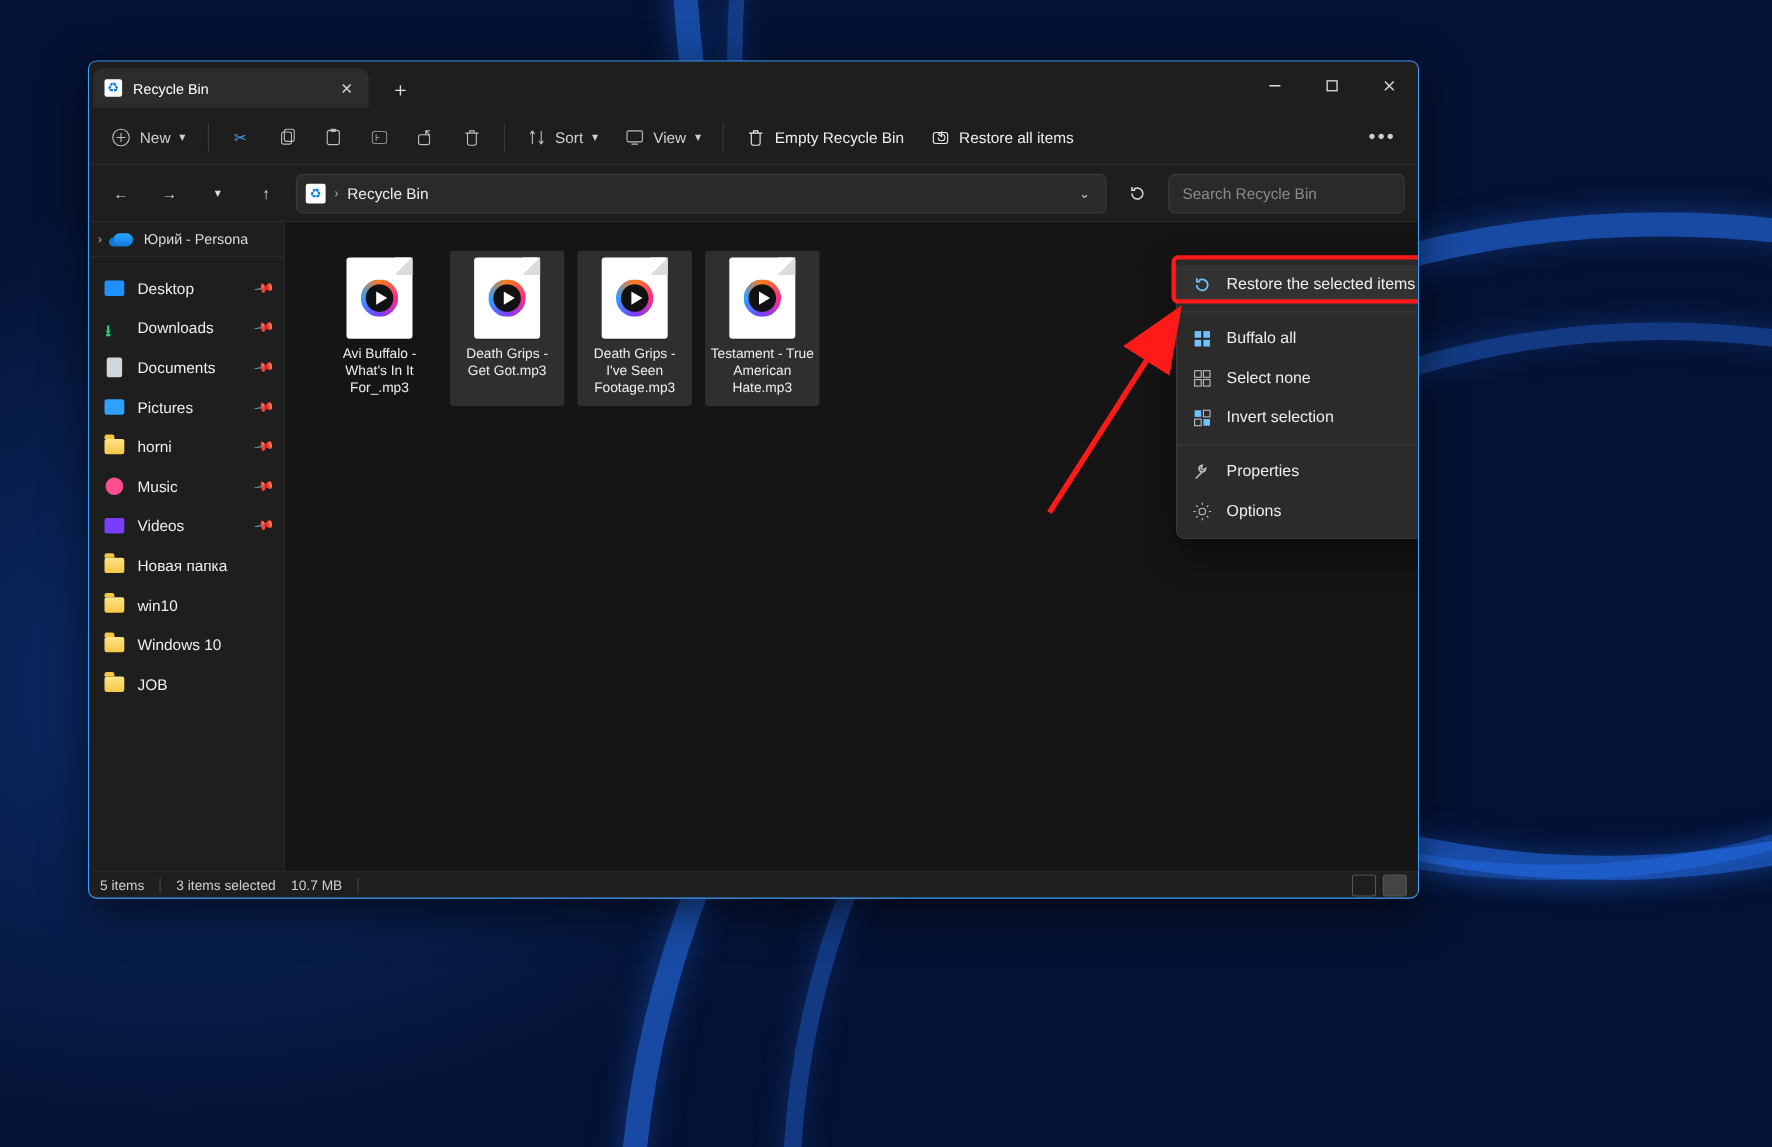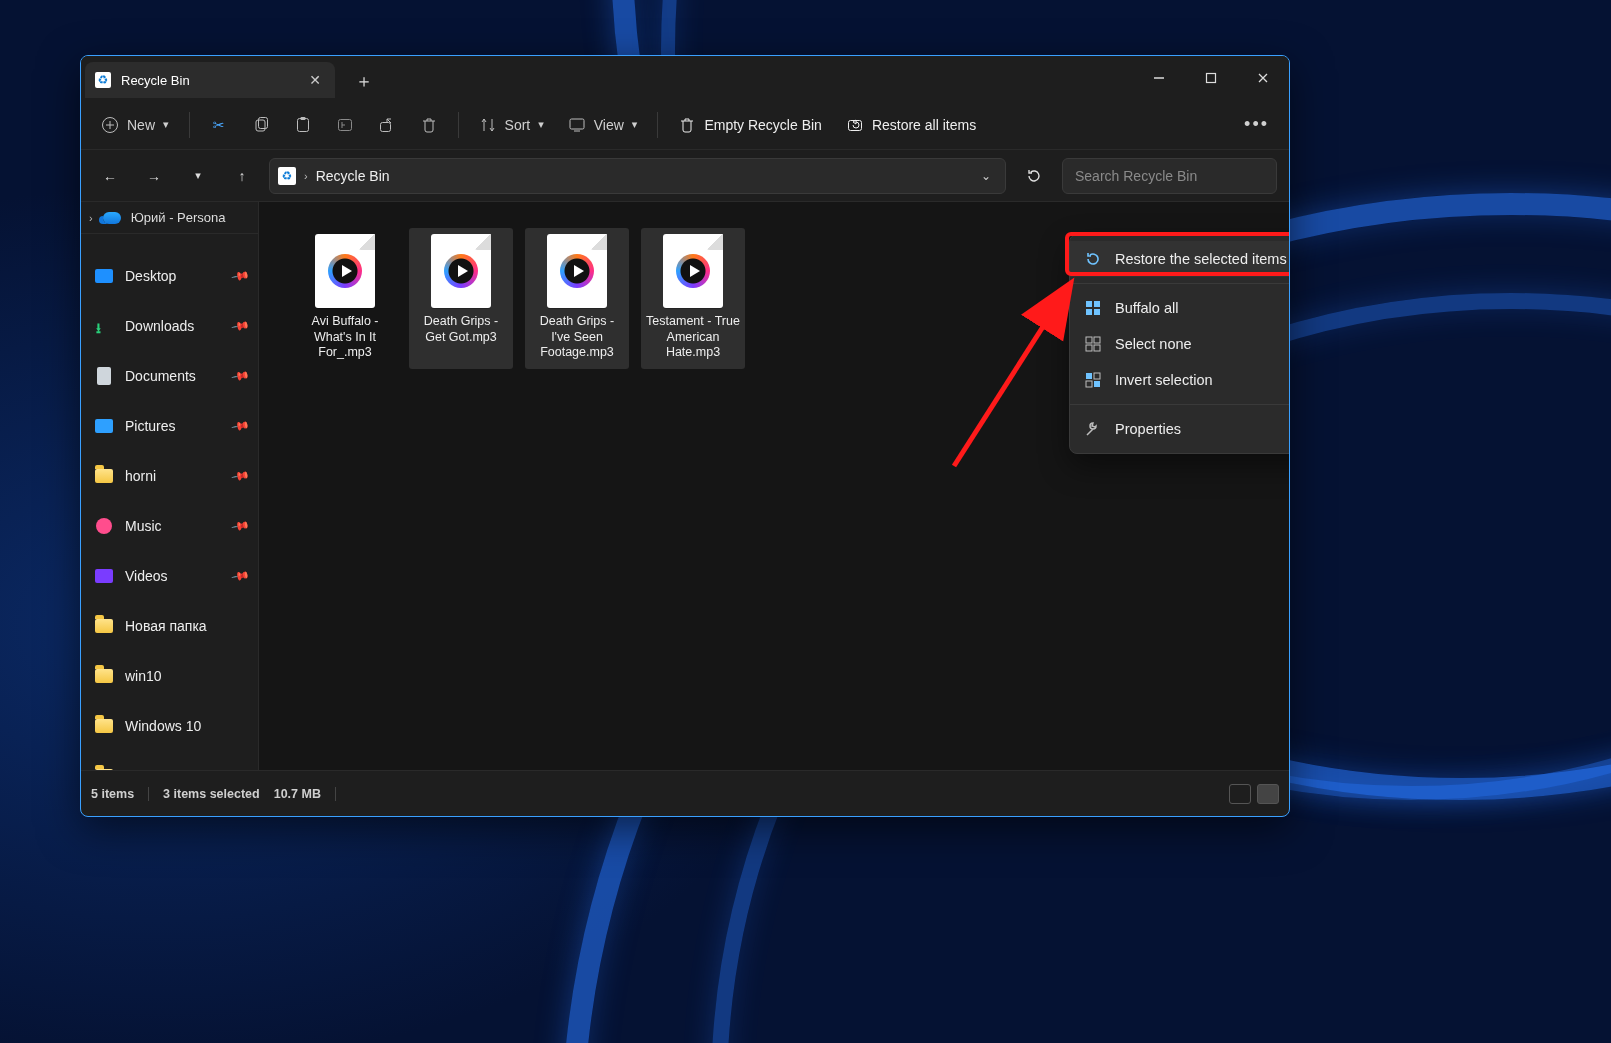--- a/index.html
+++ b/index.html
@@ -118,21 +118,20 @@
   .crumb-row .cloud { width:18px;height:12px;border-radius:6px;background:linear-gradient(#2aa9ff,#1177dd); box-shadow:-6px 2px 0 -2px #1177dd; margin-right:2px; margin-left:2px;}
   .sidebar {
     flex:1; overflow-y:auto; padding: 10px 0; position:relative;
   }
   .sidebar::-webkit-scrollbar{width:8px;}
   .sidebar::-webkit-scrollbar-thumb{background:#3a3a3a;border-radius:4px;}
   .side-item {
     display:flex; align-items:center; gap:12px;
     height:36px; padding:0 10px 0 14px; font-size:14px; color:#eee;
     position:relative;
-    margin-top:14px;
   }
   .si-ico { width:18px; height:18px; display:inline-flex; align-items:center; justify-content:center;}
   .folder-ico { width:18px;height:14px;background:linear-gradient(#ffe38a,#f5c744);border-radius:2px; position:relative;}
   .folder-ico::before{content:"";position:absolute;top:-4px;left:0;width:9px;height:4px;background:#f5c744;border-radius:2px 2px 0 0;}
   .doc-ico{width:14px;height:18px;background:#cfd6dc;border-radius:2px;position:relative;}
   .img-ico{width:18px;height:14px;background:#2ea0ff;border-radius:2px;}
   .music-ico{width:16px;height:16px;border-radius:50%;background:#ff4d8d;}
   .video-ico{width:18px;height:14px;background:#7a3cff;border-radius:2px;}
   .monitor-ico{width:18px;height:14px;background:#1e90ff;border-radius:2px;}
   .dl-ico{width:16px;height:16px;color:#29d07a;font-weight:bold;}
@@ -164,22 +163,22 @@
       conic-gradient(#ff7a18, #ff2d87, #7a3cff, #2ea0ff, #ff7a18);
     display:flex;align-items:center;justify-content:center;
   }
   .media-badge::after{
     content:""; width:0;height:0;margin-left:3px;
     border-left:10px solid #fff;border-top:6px solid transparent;border-bottom:6px solid transparent;
   }
   .fname{ font-size:12.5px; line-height:1.25; color:#eee; word-break:break-word; }
 
   .status {
-    height:46px; border-top:1px solid #2a2a2a; display:flex; align-items:center;
-    padding:0 10px; font-size:12.5px; color:#cfcfcf; gap:14px;font-weight:bold;
+    height:24px; border-top:1px solid #2a2a2a; display:flex; align-items:center;
+    padding:0 10px; font-size:12.5px; color:#cfcfcf; gap:14px;
   }
   .status-sep{ width:1px;height:14px;background:#444; }
   .status-right{ margin-left:auto; display:flex; gap:6px;}
   .vbtn{ width:22px;height:20px;border:1px solid #555;border-radius:3px; }
 
   .ctx {
     position:absolute; left: 988px; top: 178px;
     width: 266px; background:#2b2b2b; border:1px solid #3a3a3a; border-radius:8px;
     box-shadow: 0 12px 30px rgba(0,0,0,.45);
     padding:6px 0; color:#eee; font-size:14.5px; z-index:5;
@@ -533,20 +532,29 @@
       </div>
       <div class="ctx-sep"></div>
       <div class="ctx-item">
         <span class="ctx-ico">
             <svg width="18" height="18" viewBox="0 0 18 18">
               <path d="M12 6a3 3 0 1 1-3-3l-1 3 3 1zM9 9l-6 6" fill="none" stroke="#bdbdbd" stroke-width="1.5"></path>
             </svg>
           </span>
         <span>Properties</span>
       </div>
+      <div class="ctx-item">
+        <span class="ctx-ico">
+            <svg width="18" height="18" viewBox="0 0 18 18">
+              <circle cx="9" cy="9" r="3" fill="none" stroke="#bdbdbd"></circle>
+              <path d="M9 1v2M9 15v2M1 9h2M15 9h2M3.5 3.5l1.4 1.4M13.1 13.1l1.4 1.4M14.5 3.5l-1.4 1.4M4.9 13.1l-1.4 1.4" stroke="#bdbdbd"></path>
+            </svg>
+          </span>
+        <span>Options</span>
+      </div>
     </div>
     <div class="ctx-hl-box"></div>
 
     <div class="arrow">
       <svg viewBox="0 0 150 200">
         <defs>
           <marker id="ah" markerWidth="14" markerHeight="14" refX="10" refY="5" orient="auto">
             <path d="M0,0 L12,5 L0,10 z" fill="#ff1a1a"></path>
           </marker>
         </defs>

